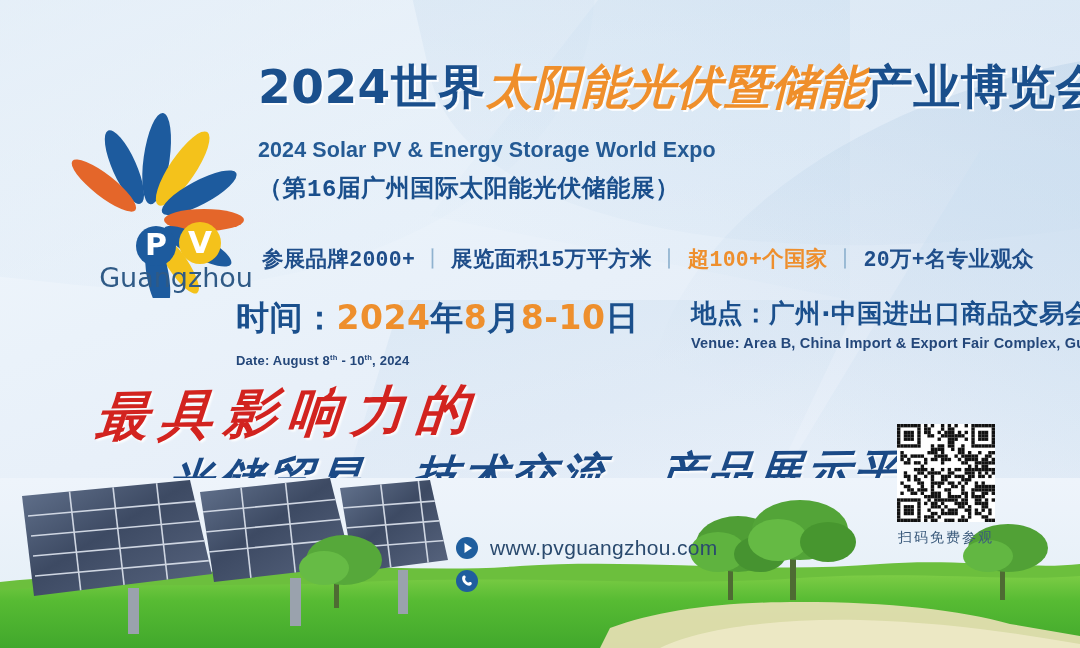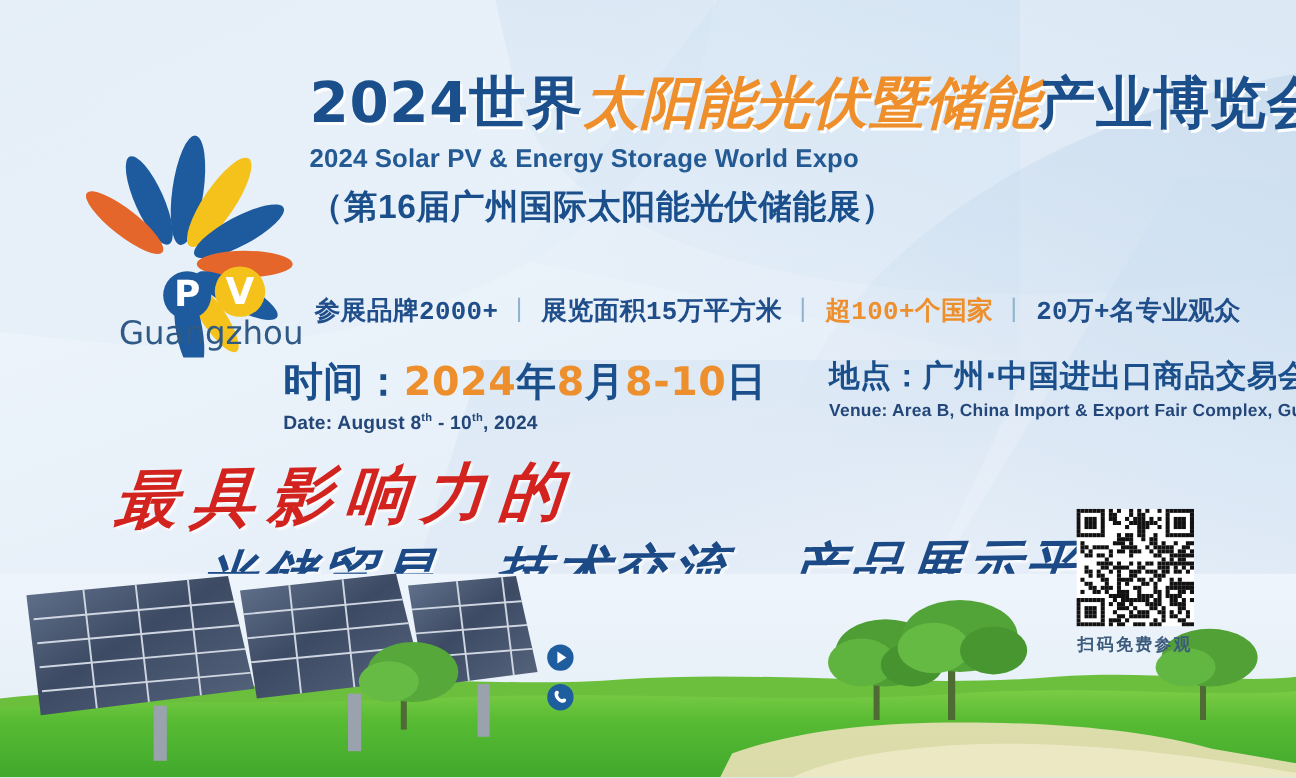--- a/index.html
+++ b/index.html
@@ -61,30 +61,30 @@
   .title-cn {
     font-size:47px; font-weight:bold; line-height:1.06;
     letter-spacing:.5px; white-space:nowrap;
     font-family:"DejaVu Sans","Liberation Sans",sans-serif;
     text-shadow:2px 2px 0 rgba(255,255,255,.9);
   }
   .t-blue { color:#1a4f8c; }
   .t-orange { color:#ef8f2b;font-style:italic; }
 
   .title-en {
-    margin-top:8px;
+    margin-top:26px;
     font-size:21.5px; font-weight:bold; color:#245a94;
     letter-spacing:.1px; white-space:nowrap;
   }
 
   .title-cn2 {
     margin-top:9px;
-    font-size:28px; font-weight:bold; color:#1a4f8c;
+    font-size:24px; font-weight:bold; color:#1a4f8c;
     white-space:nowrap; letter-spacing:.5px;
-    font-family:Liberation Sans, sans-serif;
+    font-family:Liberation Mono, monospace;
   }
   .title-en2 {
     margin-top:5px; margin-left:4px;
     font-size:13.5px; font-weight:bold; color:#1f5490;
     white-space:nowrap; letter-spacing:.2px;
   }
 
   
   #stats {
     position:absolute; left:262px; top:244px;
@@ -97,21 +97,21 @@
   .s-orange { color:#ee8f2d; }
 
   
   #datevenue { position:absolute; left:236px; top:296px; display:flex; gap:52px; }
   .dv-cn {
     font-size:33px; font-weight:bold; color:#1a4f8c; white-space:nowrap;
     font-family:"DejaVu Sans","Liberation Sans",sans-serif; letter-spacing:.5px;
   }
   .dv-cn .num { color:#ee8f2d; }
   .dv-en {
-    margin-top:2px; font-size:16px; font-weight:bold; color:#24477a;
+    margin-top:12px; font-size:13px; font-weight:bold; color:#24477a;
     white-space:nowrap; letter-spacing:.2px;
   }
   .venue-en { font-size:14.5px; margin-top:4px; }
   .venue-cn { font-size:25.5px; }
   sup { font-size:.58em; vertical-align:super; }
 
   
   #calli1 {
     position:absolute; left:96px; top:378px;
     font-size:53px; font-weight:bold; color:#d2231f;
@@ -135,21 +135,21 @@
   #contact { position:absolute; left:455px; top:536px; }
   .c-row { display:flex; align-items:center; gap:11px; margin-bottom:9px; }
   .c-ico { width:24px; height:24px; flex:0 0 24px; }
   .c-txt { font-size:21px; color:#2a4a6e; letter-spacing:.3px; white-space:nowrap; }
 
   
   #qrbox { position:absolute; left:892px; top:424px; width:108px; text-align:center; }
   #qr { width:98px; height:98px; margin:0 auto; display:block; image-rendering:pixelated; }
   #qrlabel {
     margin-top:7px; font-size:14px; color:#3c5b7c; letter-spacing:2px;
-    font-family:"DejaVu Sans","Liberation Sans",sans-serif; white-space:nowrap;font-weight:bold;
+    font-family:"DejaVu Sans","Liberation Sans",sans-serif; white-space:nowrap;
   }
 
   
   #scenery { position:absolute; left:0; bottom:0; width:1080px; height:170px; }
 </style>
 </head>
 <body>
 
 <div id="poster">
 
@@ -323,20 +323,21 @@
       <ellipse cx="988" cy="78" rx="25" ry="16" fill="#62b742"></ellipse>
     </g>
   </svg>
 
   <div id="contact">
     <div class="c-row">
       <svg class="c-ico" viewBox="0 0 24 24">
         <circle cx="12" cy="12" r="11" fill="#1f5e9e"></circle>
         <polygon points="9.5,7 17,12 9.5,17" fill="#ffffff"></polygon>
       </svg>
+      <span class="c-txt">www.pvguangzhou.com</span>
     </div>
     <div class="c-row">
       <svg class="c-ico" viewBox="0 0 24 24">
         <circle cx="12" cy="12" r="11" fill="#1f5e9e"></circle>
         <path d="M9 6.6c1.1 0 1.7.6 1.7 1.5 0 .8-.6 1.3-.6 2 0 1.4 1.9 3.5 3.3 3.5.7 0 1.1-.6 1.9-.6.9 0 1.5.6 1.5 1.6 0 1.2-1.2 2.1-2.6 2.1-3.4 0-7.1-3.8-7.1-7.4 0-1.5.9-2.7 1.9-2.7z" fill="#ffffff"></path>
       </svg>
     </div>
   </div>
 
   <div id="qrbox">

